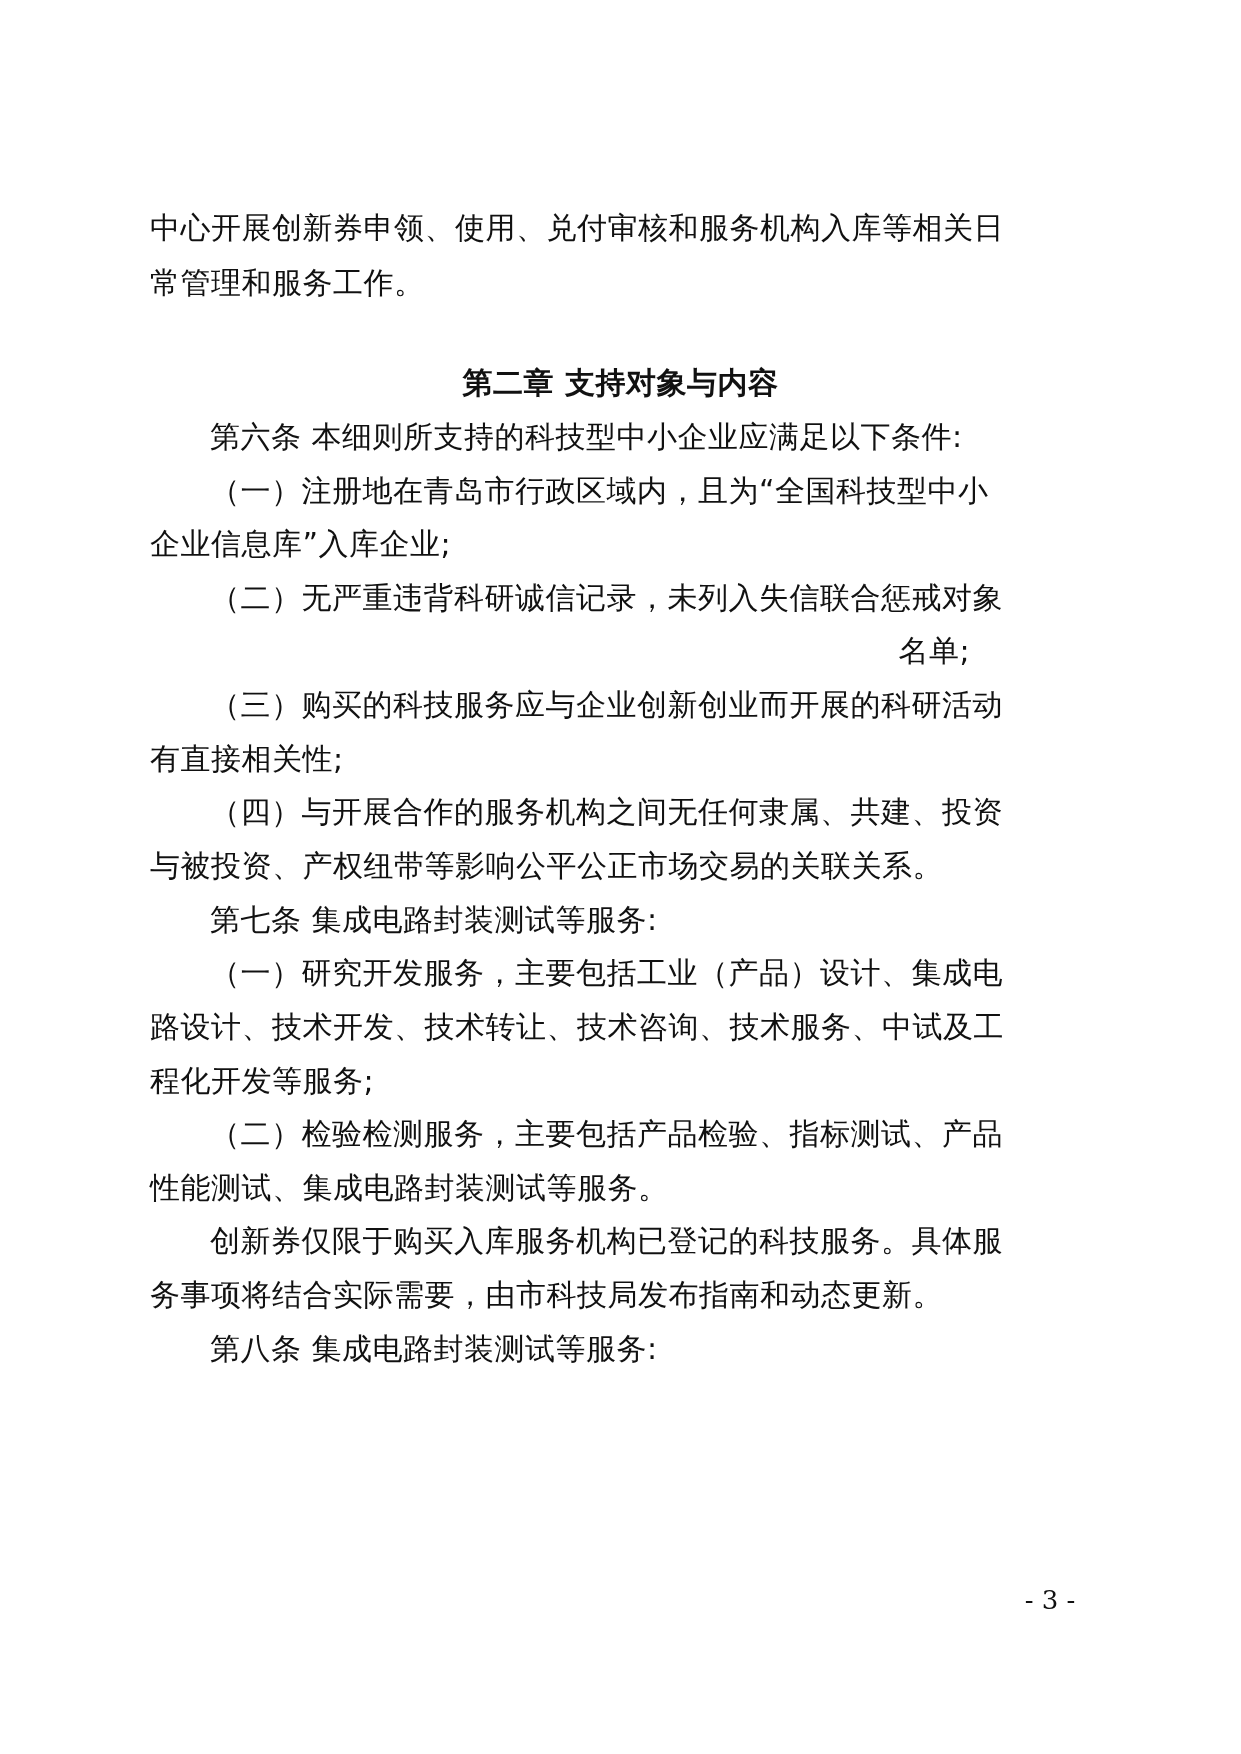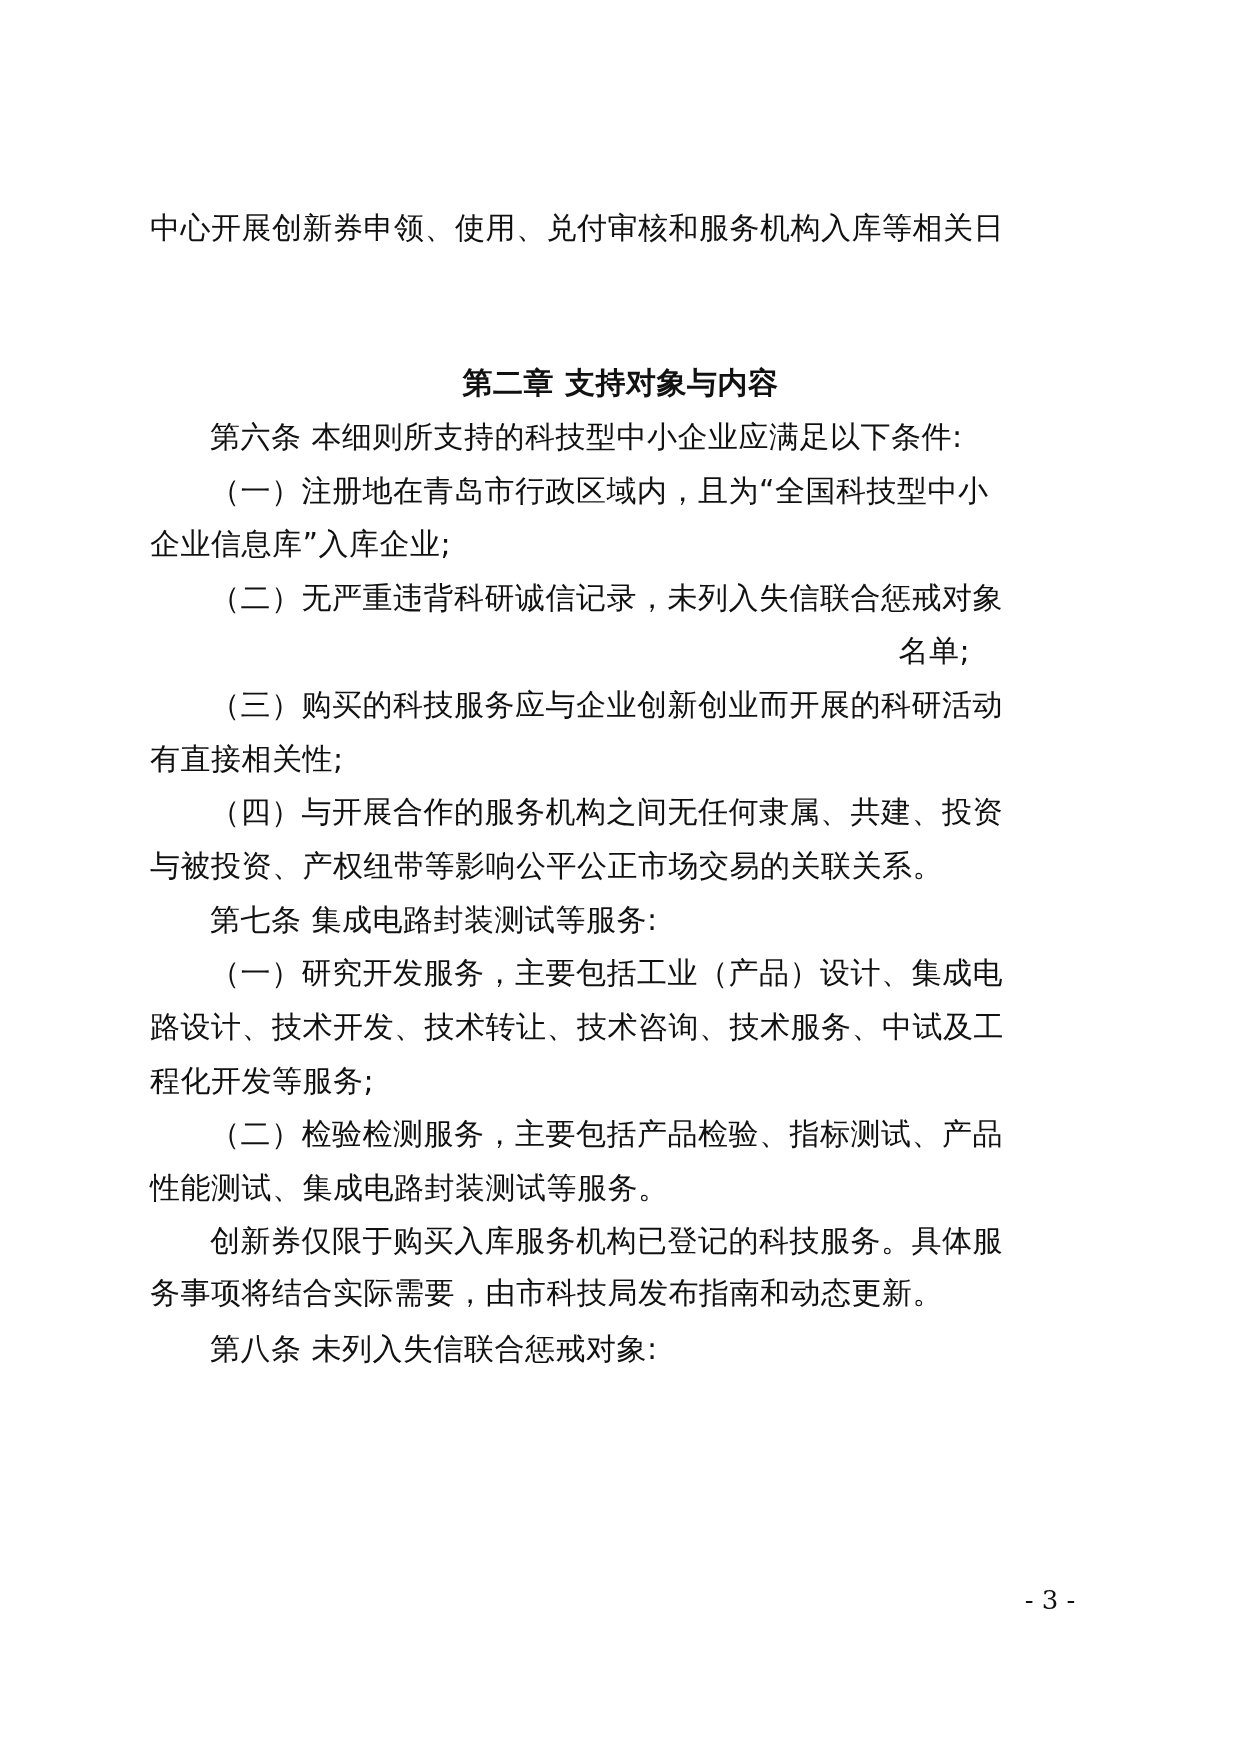--- a/index.html
+++ b/index.html
@@ -56,20 +56,21 @@
       text-align: center;
       white-space: pre;
     }
   </style>
 </head>
 <body>
 
 <div class="page">
 
   <div class="line justify" style="top:201px;">中心开展创新券申领、使用、兑付审核和服务机构入库等相关日</div>
+  <div class="line" style="top:256px;">常管理和服务工作。</div>
 
   <div class="line heading" style="top:356px;">第二章  支持对象与内容</div>
 
   <div class="line indent" style="top:410px;">第六条  本细则所支持的科技型中小企业应满足以下条件:</div>
 
   <div class="line indent justify" style="top:464px;">（一）注册地在青岛市行政区域内，且为“全国科技型中小</div>
   <div class="line" style="top:517px;">企业信息库”入库企业;</div>
 
   <div class="line indent justify" style="top:571px;">（二）无严重违背科研诚信记录，未列入失信联合惩戒对象</div>
   <div class="line" style="top:624px;text-align:right;">名单;</div>
@@ -83,19 +84,19 @@
   <div class="line indent" style="top:893px;">第七条  集成电路封装测试等服务:</div>
 
   <div class="line indent justify" style="top:946px;">（一）研究开发服务，主要包括工业（产品）设计、集成电</div>
   <div class="line justify" style="top:1000px;">路设计、技术开发、技术转让、技术咨询、技术服务、中试及工</div>
   <div class="line" style="top:1054px;">程化开发等服务;</div>
 
   <div class="line indent justify" style="top:1107px;">（二）检验检测服务，主要包括产品检验、指标测试、产品</div>
   <div class="line" style="top:1161px;">性能测试、集成电路封装测试等服务。</div>
 
   <div class="line indent justify" style="top:1214px;">创新券仅限于购买入库服务机构已登记的科技服务。具体服</div>
-  <div class="line" style="top:1268px;font-family:Liberation Mono, monospace;">务事项将结合实际需要，由市科技局发布指南和动态更新。</div>
+  <div class="line" style="top:1268px;">务事项将结合实际需要，由市科技局发布指南和动态更新。</div>
 
-  <div class="line indent" style="top:1322px;">第八条  未列入失信联合惩戒对象:</div>
+  <div class="line indent" style="top:1322px;">第八条  集成电路封装测试等服务:</div>
 
   <div class="page-number">- 3 -</div>
 
 </div>
 
 </body></html>

